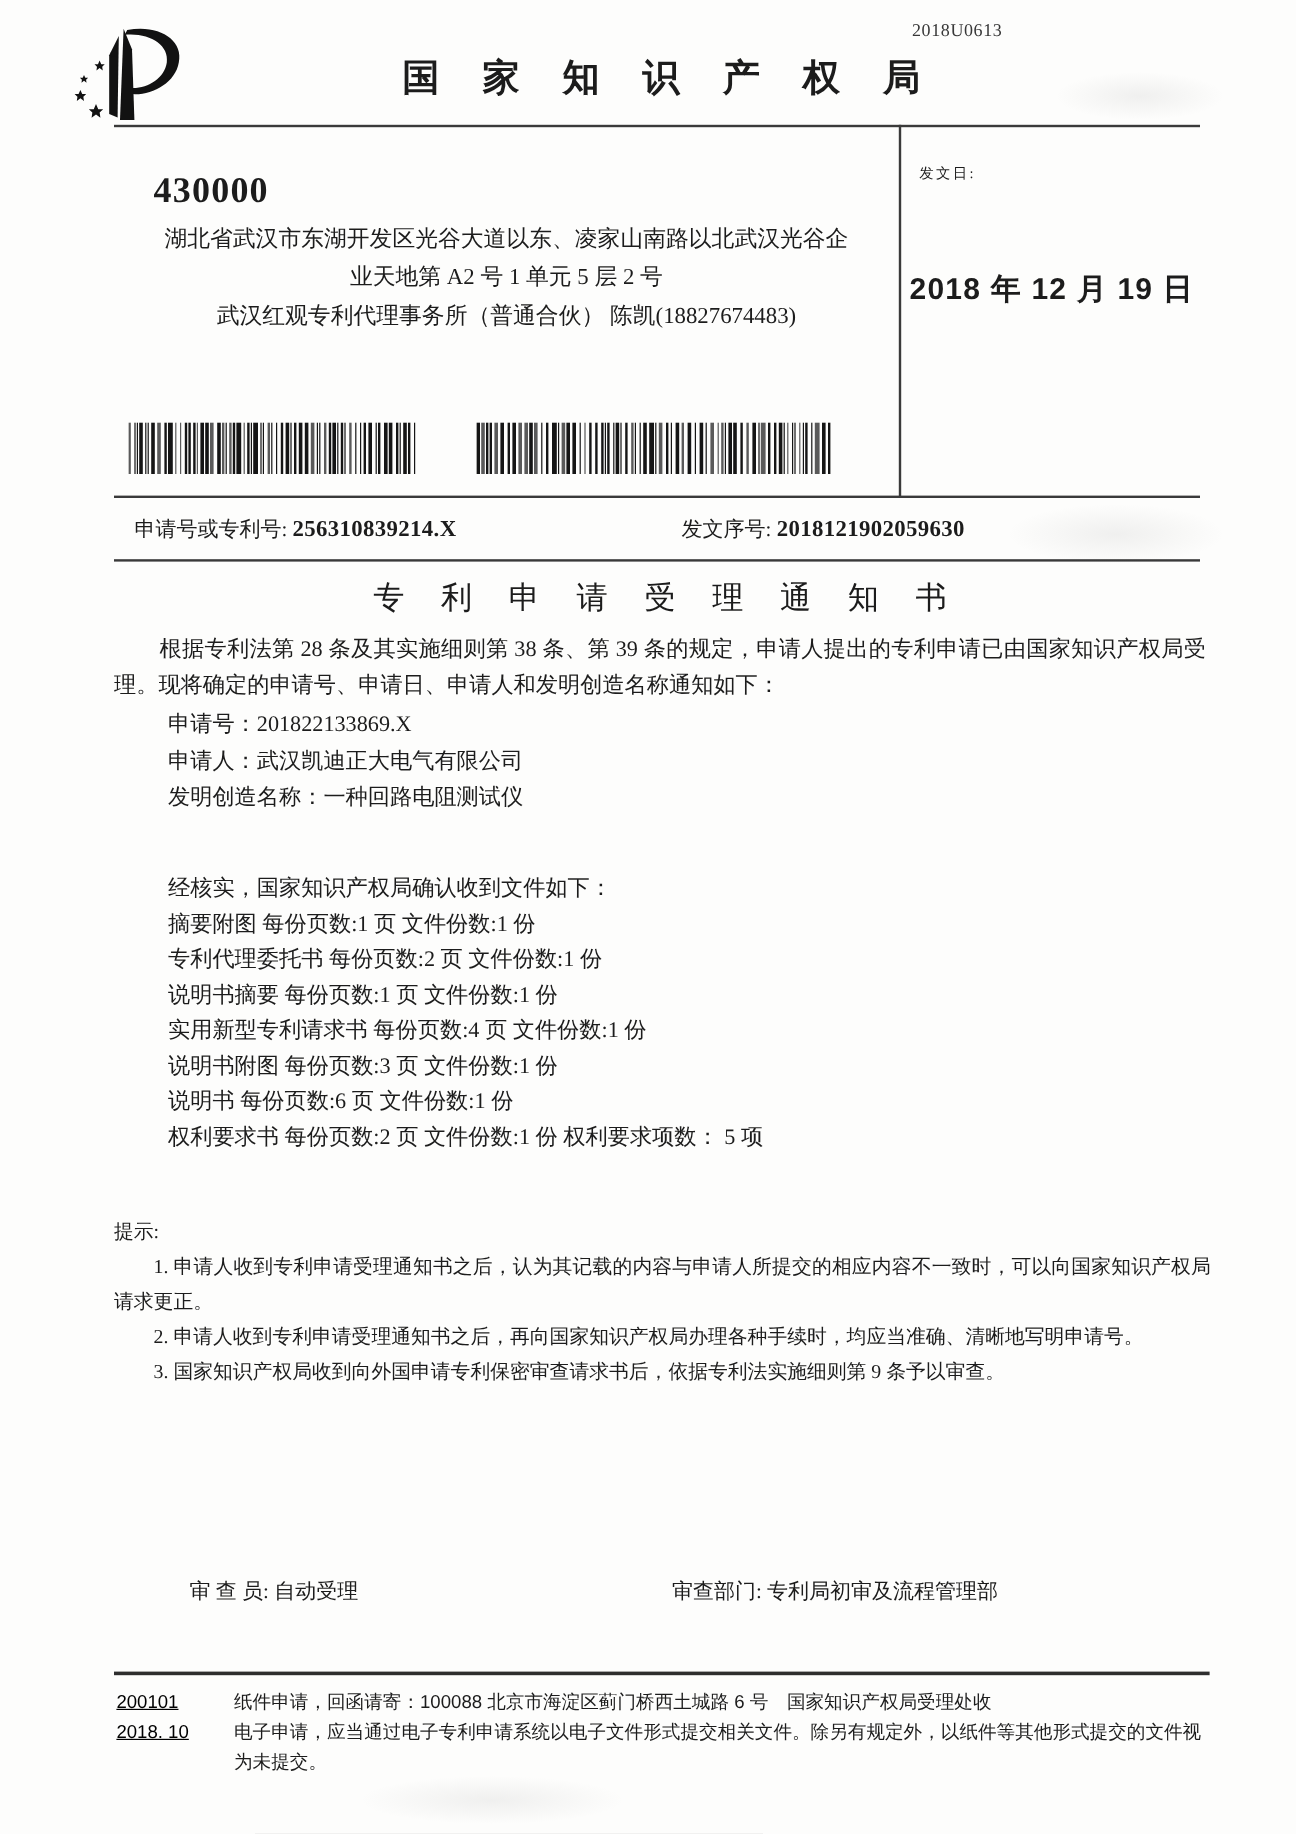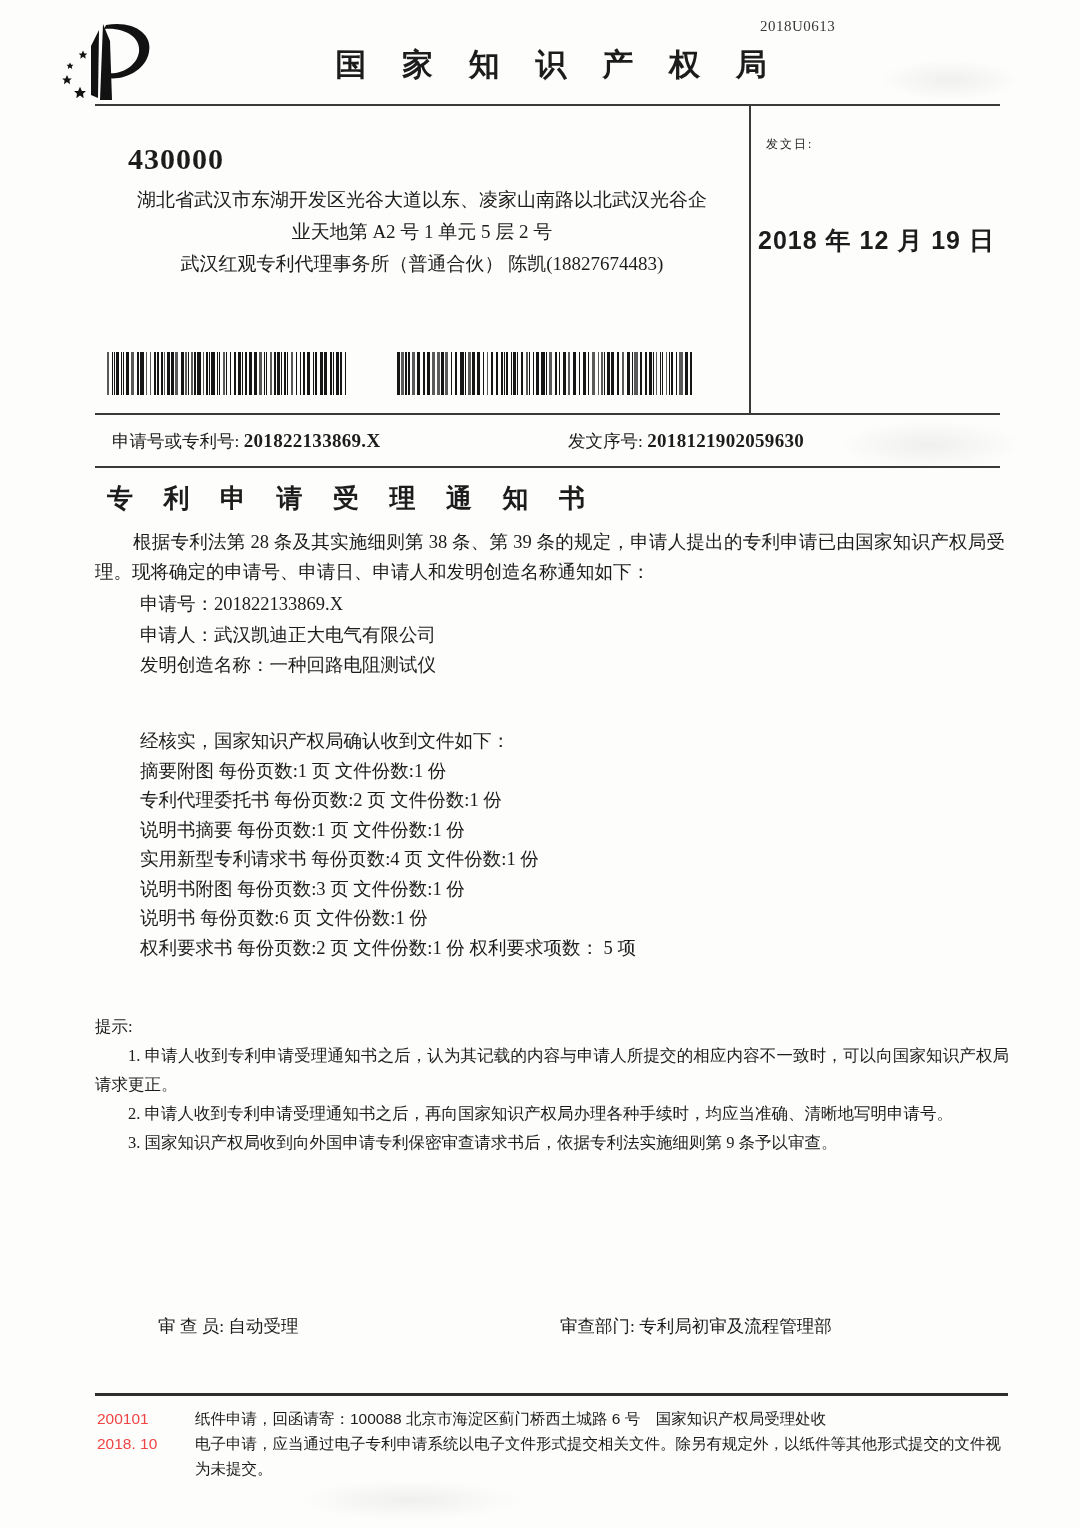--- a/index.html
+++ b/index.html
@@ -34,43 +34,43 @@
 
   .barcode{top:352px;height:43px;overflow:hidden;white-space:nowrap;font-size:0;}
   .barcode-left{left:107px;width:241px;}
   .barcode-right{left:397px;width:297px;}
 
   .numrow{top:429px;font-size:17.5px;white-space:nowrap;}
   .numrow b{font-size:19px;letter-spacing:.3px;}
   .num-app{left:112px;}
   .num-serial{left:568px;}
 
-  .notice-title{left:95px;top:481px;width:910px;
-    font-size:26px;font-weight:bold;letter-spacing:12px;text-indent:12px;white-space:nowrap;}
+  .notice-title{left:95px;top:481px;width:910px;text-align:center;
+    font-size:26px;font-weight:normal;letter-spacing:12px;text-indent:12px;white-space:nowrap;}
 
   .intro{left:95px;top:527px;width:910px;font-size:18.5px;line-height:30px;
     text-indent:38px;text-align:justify;}
 
   .details{left:140px;top:589px;font-size:18.5px;line-height:30.5px;}
   .received{left:140px;top:727px;font-size:18.5px;line-height:29.5px;}
 
   .tips{left:95px;top:1012px;width:914px;font-size:16.5px;line-height:29px;text-align:justify;}
   .tips p{margin:0;text-indent:33px;}
   .tips .tips-label{text-indent:0;}
 
   .sign-row{top:1314px;font-size:17.5px;white-space:nowrap;}
   .sign-examiner{left:158px;}
   .sign-dept{left:560px;}
 
   .rule-footer{left:95px;top:1393px;width:913px;height:3px;background:#2e2e2e;}
   .footer{left:97px;top:1406px;width:912px;
     font-family:"Liberation Sans","DejaVu Sans",sans-serif;
     font-size:15.5px;line-height:25px;
     display:grid;grid-template-columns:98px 814px;column-gap:0;}
-  .footer .fcol1{color:#ef4444;}
+  .footer .fcol1{color:#000000;text-decoration:underline;}
 
   
   .smudge{position:absolute;border-radius:50%;pointer-events:none;
     background:radial-gradient(closest-side,rgba(120,120,120,.10),rgba(120,120,120,0));}
 </style>
 </head>
 <body>
 
 <div class="page">
 
@@ -111,21 +111,21 @@
     <div>武汉红观专利代理事务所（普通合伙）  陈凯(18827674483)</div>
   </div>
 
   <div class="abs barcode barcode-left"><span style="display:inline-block;vertical-align:top;width:2px;height:100%;background:#5a5a5a;margin-right:3px"></span><span style="display:inline-block;vertical-align:top;width:1px;height:100%;background:#151515;margin-right:1px"></span><span style="display:inline-block;vertical-align:top;width:1px;height:100%;background:#151515;margin-right:1px"></span><span style="display:inline-block;vertical-align:top;width:3px;height:100%;background:#151515;margin-right:2px"></span><span style="display:inline-block;vertical-align:top;width:1px;height:100%;background:#151515;margin-right:1px"></span><span style="display:inline-block;vertical-align:top;width:1px;height:100%;background:#151515;margin-right:2px"></span><span style="display:inline-block;vertical-align:top;width:3px;height:100%;background:#151515;margin-right:2px"></span><span style="display:inline-block;vertical-align:top;width:3px;height:100%;background:#5a5a5a;margin-right:3px"></span><span style="display:inline-block;vertical-align:top;width:2px;height:100%;background:#151515;margin-right:1px"></span><span style="display:inline-block;vertical-align:top;width:4px;height:100%;background:#151515;margin-right:2px"></span><span style="display:inline-block;vertical-align:top;width:1px;height:100%;background:#5a5a5a;margin-right:3px"></span><span style="display:inline-block;vertical-align:top;width:1px;height:100%;background:#5a5a5a;margin-right:3px"></span><span style="display:inline-block;vertical-align:top;width:2px;height:100%;background:#151515;margin-right:1px"></span><span style="display:inline-block;vertical-align:top;width:2px;height:100%;background:#151515;margin-right:2px"></span><span style="display:inline-block;vertical-align:top;width:2px;height:100%;background:#151515;margin-right:1px"></span><span style="display:inline-block;vertical-align:top;width:1px;height:100%;background:#5a5a5a;margin-right:2px"></span><span style="display:inline-block;vertical-align:top;width:3px;height:100%;background:#151515;margin-right:1px"></span><span style="display:inline-block;vertical-align:top;width:3px;height:100%;background:#151515;margin-right:1px"></span><span style="display:inline-block;vertical-align:top;width:3px;height:100%;background:#5a5a5a;margin-right:3px"></span><span style="display:inline-block;vertical-align:top;width:3px;height:100%;background:#151515;margin-right:1px"></span><span style="display:inline-block;vertical-align:top;width:2px;height:100%;background:#5a5a5a;margin-right:1px"></span><span style="display:inline-block;vertical-align:top;width:1px;height:100%;background:#151515;margin-right:2px"></span><span style="display:inline-block;vertical-align:top;width:2px;height:100%;background:#5a5a5a;margin-right:1px"></span><span style="display:inline-block;vertical-align:top;width:2px;height:100%;background:#151515;margin-right:1px"></span><span style="display:inline-block;vertical-align:top;width:4px;height:100%;background:#151515;margin-right:2px"></span><span style="display:inline-block;vertical-align:top;width:1px;height:100%;background:#5a5a5a;margin-right:2px"></span><span style="display:inline-block;vertical-align:top;width:2px;height:100%;background:#151515;margin-right:1px"></span><span style="display:inline-block;vertical-align:top;width:1px;height:100%;background:#151515;margin-right:1px"></span><span style="display:inline-block;vertical-align:top;width:4px;height:100%;background:#151515;margin-right:2px"></span><span style="display:inline-block;vertical-align:top;width:1px;height:100%;background:#151515;margin-right:1px"></span><span style="display:inline-block;vertical-align:top;width:1px;height:100%;background:#151515;margin-right:3px"></span><span style="display:inline-block;vertical-align:top;width:2px;height:100%;background:#5a5a5a;margin-right:1px"></span><span style="display:inline-block;vertical-align:top;width:1px;height:100%;background:#151515;margin-right:3px"></span><span style="display:inline-block;vertical-align:top;width:1px;height:100%;background:#151515;margin-right:3px"></span><span style="display:inline-block;vertical-align:top;width:2px;height:100%;background:#151515;margin-right:2px"></span><span style="display:inline-block;vertical-align:top;width:3px;height:100%;background:#151515;margin-right:1px"></span><span style="display:inline-block;vertical-align:top;width:1px;height:100%;background:#151515;margin-right:2px"></span><span style="display:inline-block;vertical-align:top;width:2px;height:100%;background:#151515;margin-right:2px"></span><span style="display:inline-block;vertical-align:top;width:3px;height:100%;background:#151515;margin-right:2px"></span><span style="display:inline-block;vertical-align:top;width:3px;height:100%;background:#151515;margin-right:2px"></span><span style="display:inline-block;vertical-align:top;width:3px;height:100%;background:#5a5a5a;margin-right:2px"></span><span style="display:inline-block;vertical-align:top;width:1px;height:100%;background:#151515;margin-right:1px"></span><span style="display:inline-block;vertical-align:top;width:1px;height:100%;background:#151515;margin-right:3px"></span><span style="display:inline-block;vertical-align:top;width:2px;height:100%;background:#5a5a5a;margin-right:2px"></span><span style="display:inline-block;vertical-align:top;width:2px;height:100%;background:#151515;margin-right:1px"></span><span style="display:inline-block;vertical-align:top;width:3px;height:100%;background:#151515;margin-right:1px"></span><span style="display:inline-block;vertical-align:top;width:1px;height:100%;background:#151515;margin-right:2px"></span><span style="display:inline-block;vertical-align:top;width:2px;height:100%;background:#151515;margin-right:1px"></span><span style="display:inline-block;vertical-align:top;width:1px;height:100%;background:#151515;margin-right:3px"></span><span style="display:inline-block;vertical-align:top;width:2px;height:100%;background:#5a5a5a;margin-right:3px"></span><span style="display:inline-block;vertical-align:top;width:1px;height:100%;background:#151515;margin-right:3px"></span><span style="display:inline-block;vertical-align:top;width:1px;height:100%;background:#151515;margin-right:2px"></span><span style="display:inline-block;vertical-align:top;width:2px;height:100%;background:#151515;margin-right:2px"></span><span style="display:inline-block;vertical-align:top;width:3px;height:100%;background:#151515;margin-right:3px"></span><span style="display:inline-block;vertical-align:top;width:1px;height:100%;background:#151515;margin-right:1px"></span><span style="display:inline-block;vertical-align:top;width:2px;height:100%;background:#151515;margin-right:3px"></span><span style="display:inline-block;vertical-align:top;width:3px;height:100%;background:#151515;margin-right:1px"></span><span style="display:inline-block;vertical-align:top;width:3px;height:100%;background:#151515;margin-right:3px"></span><span style="display:inline-block;vertical-align:top;width:2px;height:100%;background:#151515;margin-right:1px"></span><span style="display:inline-block;vertical-align:top;width:1px;height:100%;background:#151515;margin-right:2px"></span><span style="display:inline-block;vertical-align:top;width:3px;height:100%;background:#151515;margin-right:1px"></span><span style="display:inline-block;vertical-align:top;width:2px;height:100%;background:#151515;margin-right:3px"></span><span style="display:inline-block;vertical-align:top;width:1px;height:100%;background:#151515;margin-right:2px"></span></div>
   <div class="abs barcode barcode-right"><span style="display:inline-block;vertical-align:top;width:3px;height:100%;background:#151515;margin-right:1px"></span><span style="display:inline-block;vertical-align:top;width:3px;height:100%;background:#5a5a5a;margin-right:1px"></span><span style="display:inline-block;vertical-align:top;width:2px;height:100%;background:#151515;margin-right:1px"></span><span style="display:inline-block;vertical-align:top;width:2px;height:100%;background:#151515;margin-right:2px"></span><span style="display:inline-block;vertical-align:top;width:3px;height:100%;background:#5a5a5a;margin-right:2px"></span><span style="display:inline-block;vertical-align:top;width:3px;height:100%;background:#151515;margin-right:3px"></span><span style="display:inline-block;vertical-align:top;width:2px;height:100%;background:#151515;margin-right:2px"></span><span style="display:inline-block;vertical-align:top;width:3px;height:100%;background:#151515;margin-right:2px"></span><span style="display:inline-block;vertical-align:top;width:3px;height:100%;background:#5a5a5a;margin-right:2px"></span><span style="display:inline-block;vertical-align:top;width:3px;height:100%;background:#5a5a5a;margin-right:1px"></span><span style="display:inline-block;vertical-align:top;width:3px;height:100%;background:#151515;margin-right:1px"></span><span style="display:inline-block;vertical-align:top;width:3px;height:100%;background:#5a5a5a;margin-right:3px"></span><span style="display:inline-block;vertical-align:top;width:1px;height:100%;background:#151515;margin-right:3px"></span><span style="display:inline-block;vertical-align:top;width:2px;height:100%;background:#151515;margin-right:3px"></span><span style="display:inline-block;vertical-align:top;width:4px;height:100%;background:#151515;margin-right:1px"></span><span style="display:inline-block;vertical-align:top;width:1px;height:100%;background:#151515;margin-right:2px"></span><span style="display:inline-block;vertical-align:top;width:3px;height:100%;background:#5a5a5a;margin-right:1px"></span><span style="display:inline-block;vertical-align:top;width:3px;height:100%;background:#151515;margin-right:2px"></span><span style="display:inline-block;vertical-align:top;width:3px;height:100%;background:#151515;margin-right:3px"></span><span style="display:inline-block;vertical-align:top;width:1px;height:100%;background:#151515;margin-right:3px"></span><span style="display:inline-block;vertical-align:top;width:1px;height:100%;background:#5a5a5a;margin-right:3px"></span><span style="display:inline-block;vertical-align:top;width:2px;height:100%;background:#151515;margin-right:3px"></span><span style="display:inline-block;vertical-align:top;width:2px;height:100%;background:#151515;margin-right:3px"></span><span style="display:inline-block;vertical-align:top;width:2px;height:100%;background:#151515;margin-right:1px"></span><span style="display:inline-block;vertical-align:top;width:1px;height:100%;background:#151515;margin-right:1px"></span><span style="display:inline-block;vertical-align:top;width:2px;height:100%;background:#151515;margin-right:3px"></span><span style="display:inline-block;vertical-align:top;width:1px;height:100%;background:#151515;margin-right:1px"></span><span style="display:inline-block;vertical-align:top;width:3px;height:100%;background:#151515;margin-right:1px"></span><span style="display:inline-block;vertical-align:top;width:1px;height:100%;background:#151515;margin-right:3px"></span><span style="display:inline-block;vertical-align:top;width:2px;height:100%;background:#151515;margin-right:3px"></span><span style="display:inline-block;vertical-align:top;width:2px;height:100%;background:#5a5a5a;margin-right:1px"></span><span style="display:inline-block;vertical-align:top;width:1px;height:100%;background:#151515;margin-right:3px"></span><span style="display:inline-block;vertical-align:top;width:1px;height:100%;background:#151515;margin-right:2px"></span><span style="display:inline-block;vertical-align:top;width:3px;height:100%;background:#151515;margin-right:2px"></span><span style="display:inline-block;vertical-align:top;width:4px;height:100%;background:#151515;margin-right:1px"></span><span style="display:inline-block;vertical-align:top;width:1px;height:100%;background:#151515;margin-right:2px"></span><span style="display:inline-block;vertical-align:top;width:3px;height:100%;background:#5a5a5a;margin-right:3px"></span><span style="display:inline-block;vertical-align:top;width:2px;height:100%;background:#151515;margin-right:2px"></span><span style="display:inline-block;vertical-align:top;width:1px;height:100%;background:#151515;margin-right:3px"></span><span style="display:inline-block;vertical-align:top;width:3px;height:100%;background:#151515;margin-right:2px"></span><span style="display:inline-block;vertical-align:top;width:2px;height:100%;background:#5a5a5a;margin-right:3px"></span><span style="display:inline-block;vertical-align:top;width:3px;height:100%;background:#151515;margin-right:3px"></span><span style="display:inline-block;vertical-align:top;width:1px;height:100%;background:#151515;margin-right:3px"></span><span style="display:inline-block;vertical-align:top;width:3px;height:100%;background:#151515;margin-right:2px"></span><span style="display:inline-block;vertical-align:top;width:1px;height:100%;background:#151515;margin-right:3px"></span><span style="display:inline-block;vertical-align:top;width:3px;height:100%;background:#5a5a5a;margin-right:3px"></span><span style="display:inline-block;vertical-align:top;width:1px;height:100%;background:#5a5a5a;margin-right:2px"></span><span style="display:inline-block;vertical-align:top;width:2px;height:100%;background:#5a5a5a;margin-right:1px"></span><span style="display:inline-block;vertical-align:top;width:1px;height:100%;background:#151515;margin-right:2px"></span><span style="display:inline-block;vertical-align:top;width:3px;height:100%;background:#151515;margin-right:1px"></span><span style="display:inline-block;vertical-align:top;width:3px;height:100%;background:#151515;margin-right:3px"></span><span style="display:inline-block;vertical-align:top;width:2px;height:100%;background:#151515;margin-right:3px"></span><span style="display:inline-block;vertical-align:top;width:2px;height:100%;background:#5a5a5a;margin-right:3px"></span><span style="display:inline-block;vertical-align:top;width:3px;height:100%;background:#151515;margin-right:2px"></span><span style="display:inline-block;vertical-align:top;width:1px;height:100%;background:#151515;margin-right:1px"></span><span style="display:inline-block;vertical-align:top;width:4px;height:100%;background:#5a5a5a;margin-right:2px"></span><span style="display:inline-block;vertical-align:top;width:2px;height:100%;background:#151515;margin-right:3px"></span><span style="display:inline-block;vertical-align:top;width:2px;height:100%;background:#151515;margin-right:2px"></span><span style="display:inline-block;vertical-align:top;width:3px;height:100%;background:#151515;margin-right:1px"></span><span style="display:inline-block;vertical-align:top;width:1px;height:100%;background:#151515;margin-right:2px"></span><span style="display:inline-block;vertical-align:top;width:1px;height:100%;background:#5a5a5a;margin-right:3px"></span><span style="display:inline-block;vertical-align:top;width:1px;height:100%;background:#151515;margin-right:1px"></span><span style="display:inline-block;vertical-align:top;width:1px;height:100%;background:#151515;margin-right:3px"></span><span style="display:inline-block;vertical-align:top;width:1px;height:100%;background:#5a5a5a;margin-right:2px"></span><span style="display:inline-block;vertical-align:top;width:1px;height:100%;background:#151515;margin-right:1px"></span><span style="display:inline-block;vertical-align:top;width:2px;height:100%;background:#151515;margin-right:3px"></span><span style="display:inline-block;vertical-align:top;width:1px;height:100%;background:#151515;margin-right:2px"></span><span style="display:inline-block;vertical-align:top;width:4px;height:100%;background:#5a5a5a;margin-right:2px"></span><span style="display:inline-block;vertical-align:top;width:3px;height:100%;background:#151515;margin-right:2px"></span><span style="display:inline-block;vertical-align:top;width:2px;height:100%;background:#151515;margin-right:1px"></span></div>
 
   <div class="rule rule2"></div>
 
   <div class="abs numrow num-app">
     <span>申请号或专利号:</span>
-    <b>201822133869.X</b>
+    <b>256310839214.X</b>
   </div>
   <div class="abs numrow num-serial">
     <span>发文序号:</span>
     <b>2018121902059630</b>
   </div>
 
   <div class="rule rule3"></div>
 
   <div class="abs notice-title">专 利 申 请 受 理 通 知 书</div>
 

